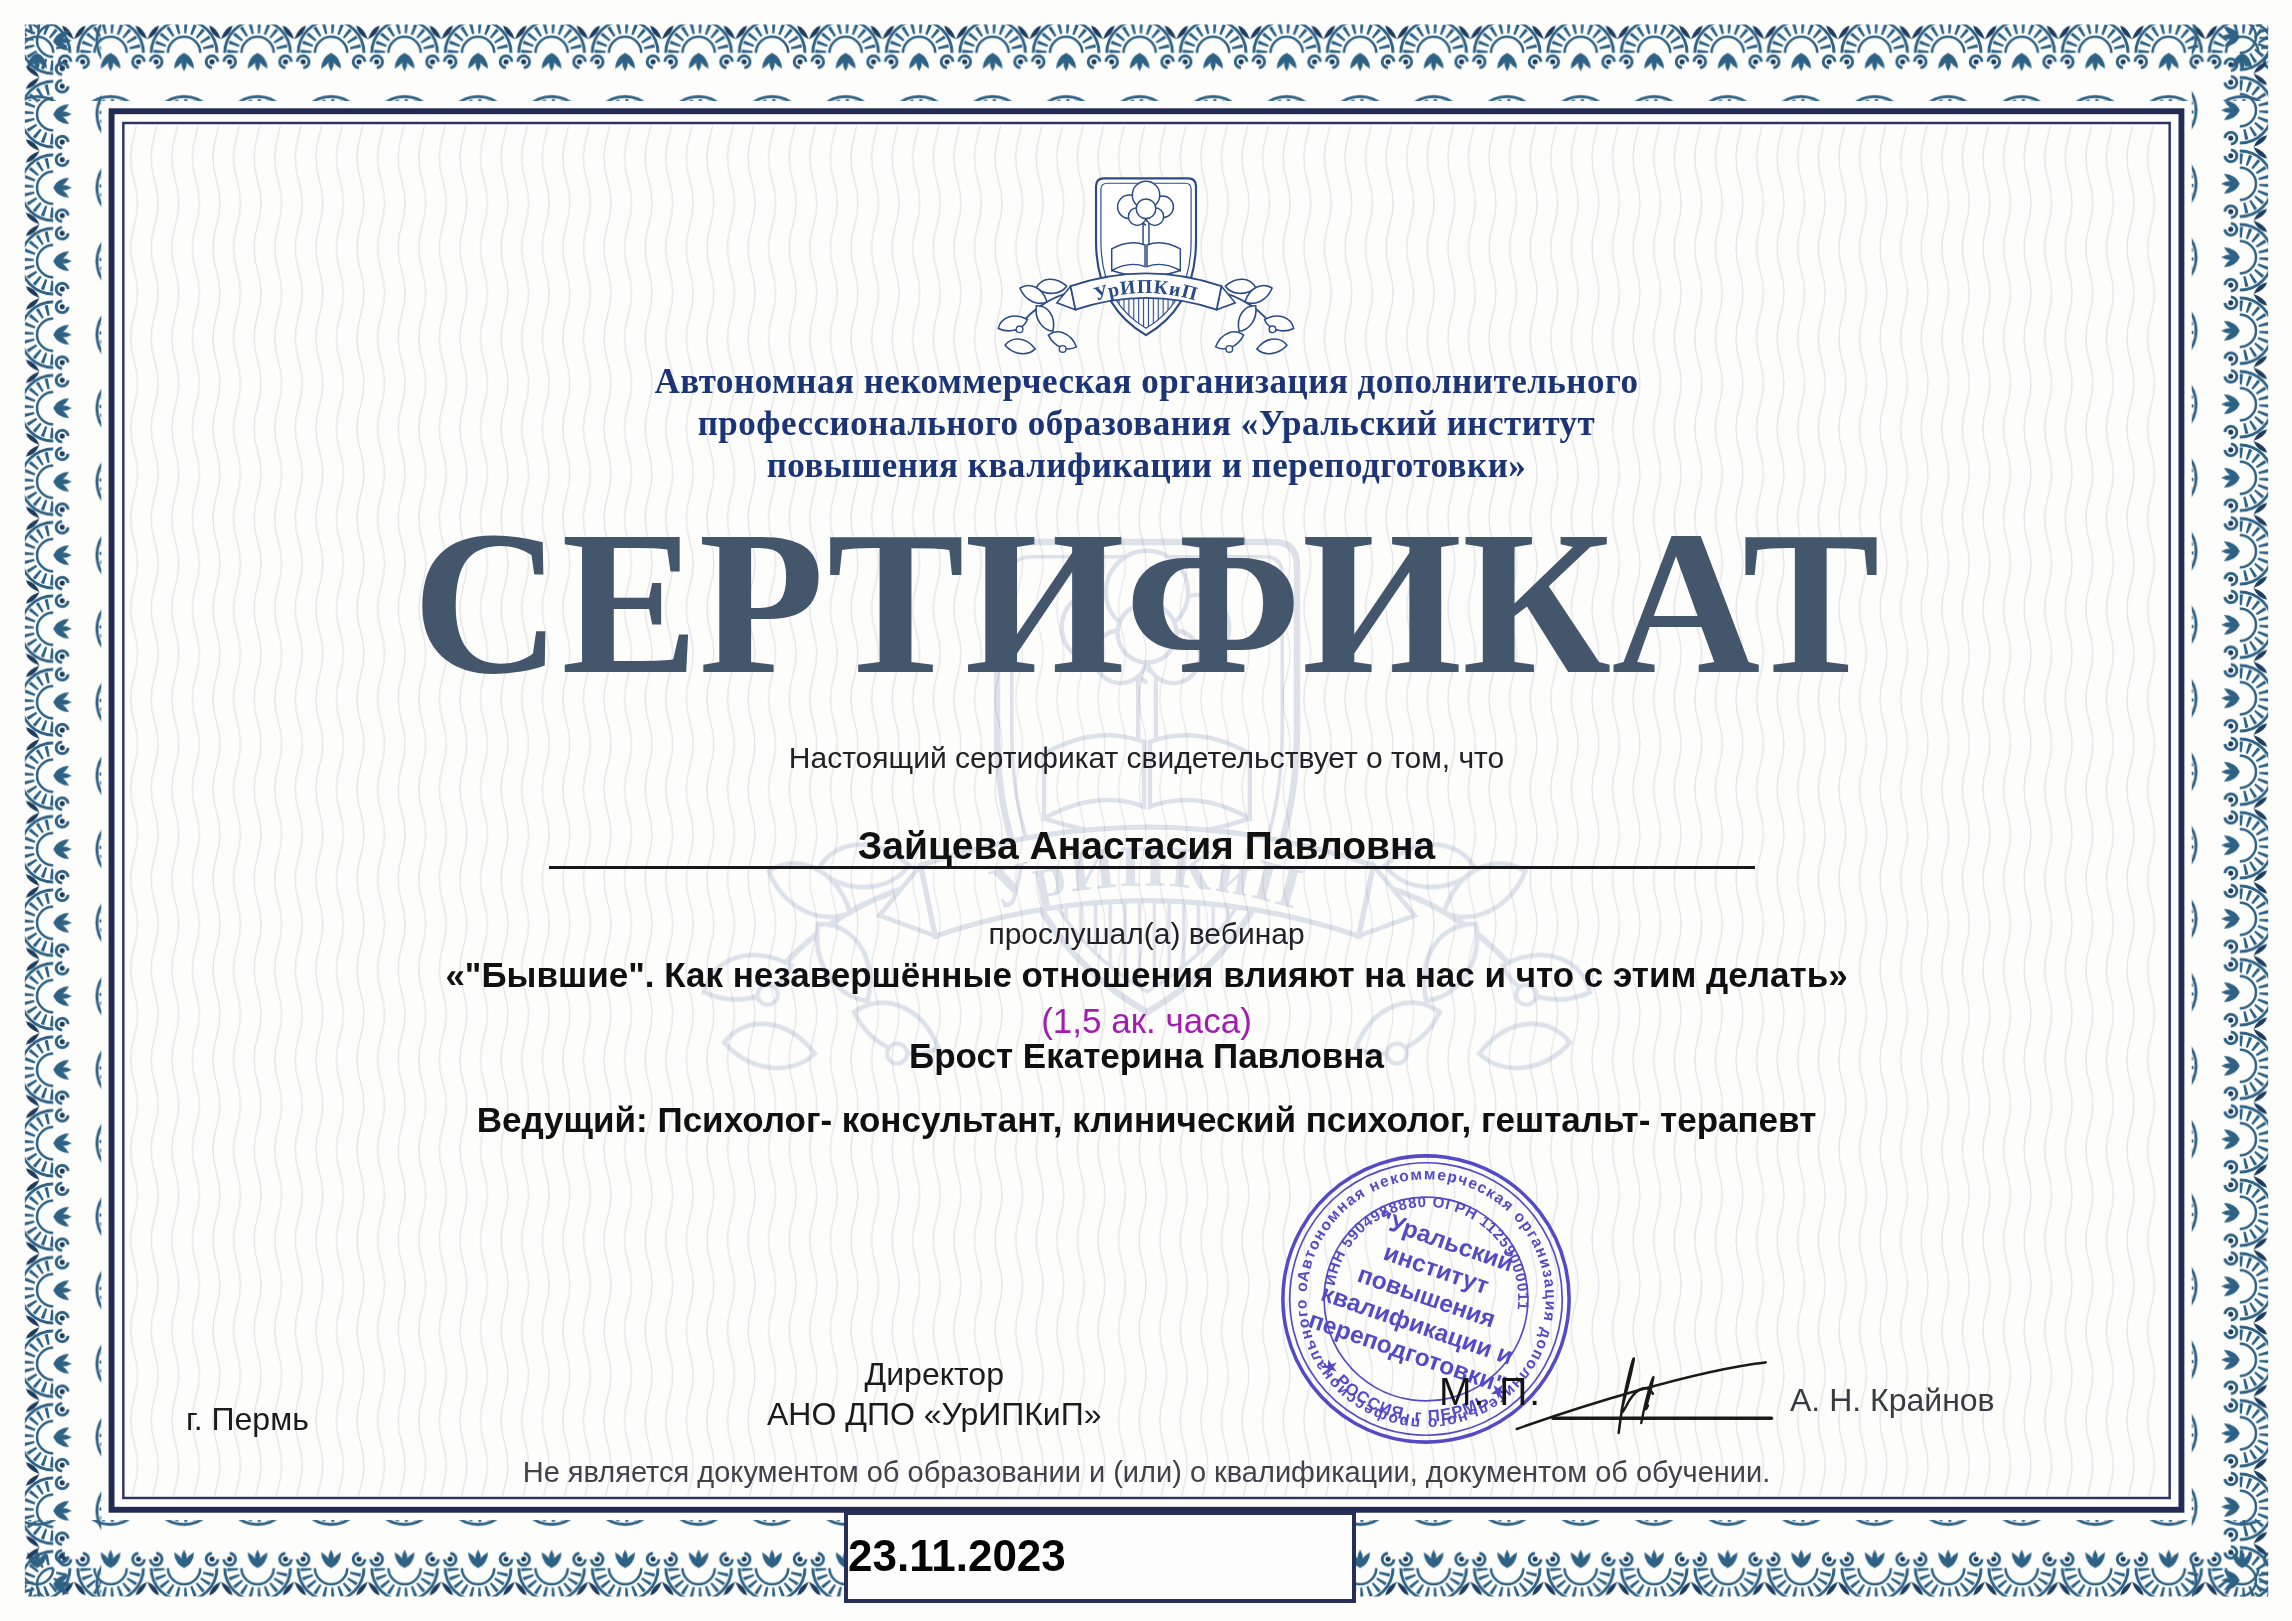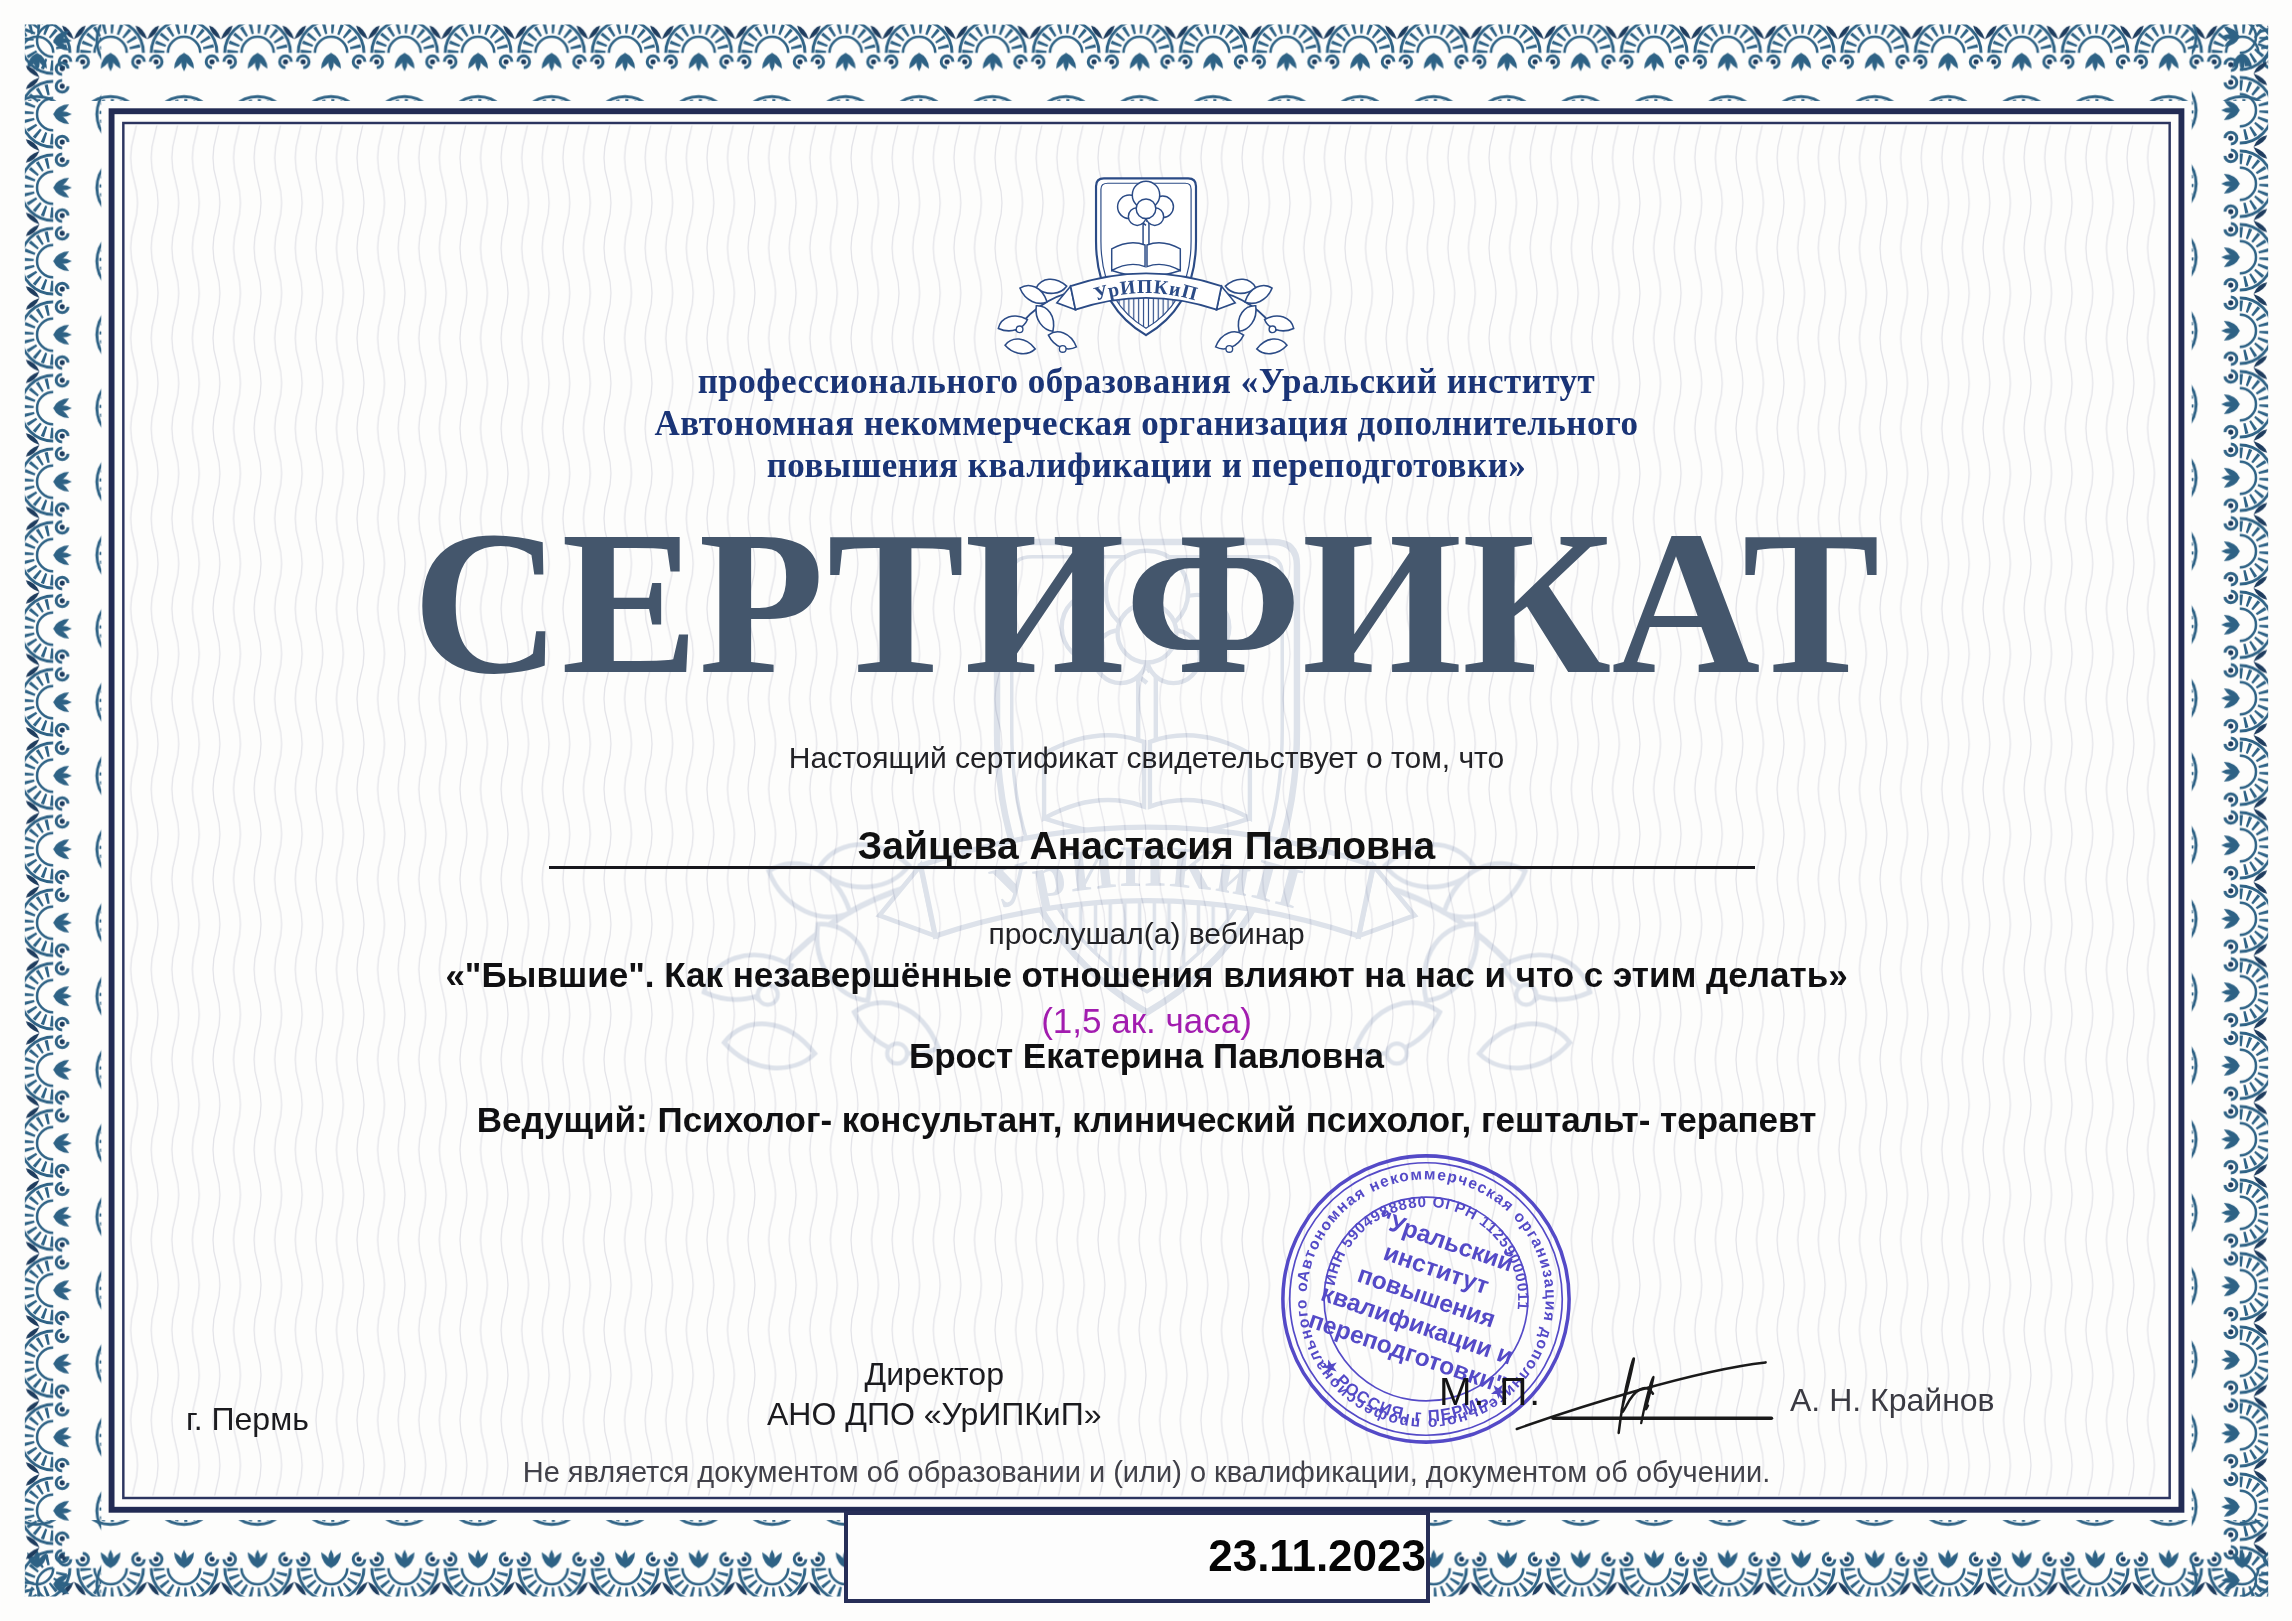--- a/index.html
+++ b/index.html
@@ -35,23 +35,23 @@
   .w-host{top:1100px;font-size:35px;font-weight:bold;color:#101012;}
   .w-hostname{top:1036px;font-size:35px;font-weight:bold;color:#101012;}
   .city{position:absolute;left:186px;top:1401px;font-size:32px;color:#1b1b1f;z-index:2;}
   .director{position:absolute;left:767px;top:1354px;font-size:32px;line-height:40px;color:#1b1b1f;z-index:2;text-align:center;}
   .mp{position:absolute;left:1439px;top:1370px;font-size:39px;color:#141414;z-index:4;letter-spacing:2px;}
   .signer{position:absolute;left:1790px;top:1382px;font-size:32px;color:#3a3a42;z-index:3;}
   .disclaimer{top:1456px;font-size:29px;color:#414149;z-index:2;}
   .stamp-svg{position:absolute;left:1278px;top:1151px;z-index:3;}
   .sig-svg{position:absolute;left:1509px;top:1325px;z-index:4;}
   .date-box{
-    position:absolute;left:844px;top:1511px;width:586px;height:92px;
+    position:absolute;left:844px;top:1511px;width:512px;height:92px;
     box-sizing:border-box;border:4.9px solid #272e57;background:#fdfdfd;
-    z-index:5;text-align:right;line-height:82px;
+    z-index:5;text-align:left;line-height:82px;
     font-size:44px;font-weight:bold;color:#050505;
   }
 </style>
 </head>
 <body>
 
 <div class="page">
 
   <svg class="bg-svg" width="2293" height="1621" viewBox="0 0 2339 1654">
     <defs>
@@ -156,22 +156,22 @@
 
     <rect x="113.5" y="113.5" width="2112" height="1427" fill="none" stroke="#222b54" stroke-width="6"></rect>
     <rect x="125.5" y="125.5" width="2088" height="1403" fill="none" stroke="#2c3560" stroke-width="2.5"></rect>
 
     <use href="#logo-sym" transform="translate(705,505) scale(3.0)" opacity="0.15"></use>
 
     <use href="#logo-sym" transform="translate(1014,166)"></use>
   </svg>
 
   <div class="txt org-block">
+    <div>Автономная некоммерческая организация дополнительного</div>
     <div>профессионального образования «Уральский институт</div>
-    <div>Автономная некоммерческая организация дополнительного</div>
     <div>повышения квалификации и переподготовки»</div>
   </div>
 
   <svg class="title-svg" width="2293" height="225" viewBox="0 0 2339 230">
     <text x="1169" y="186" text-anchor="middle" textLength="1500" lengthAdjust="spacingAndGlyphs" font-family="Liberation Serif, serif" font-weight="bold" font-size="210" fill="#44566c">СЕРТИФИКАТ</text>
   </svg>
 
   <div class="txt statement">Настоящий сертификат свидетельствует о том, что</div>
   <div class="txt recipient">Зайцева Анастасия Павловна</div>
   <div class="name-underline"></div>

